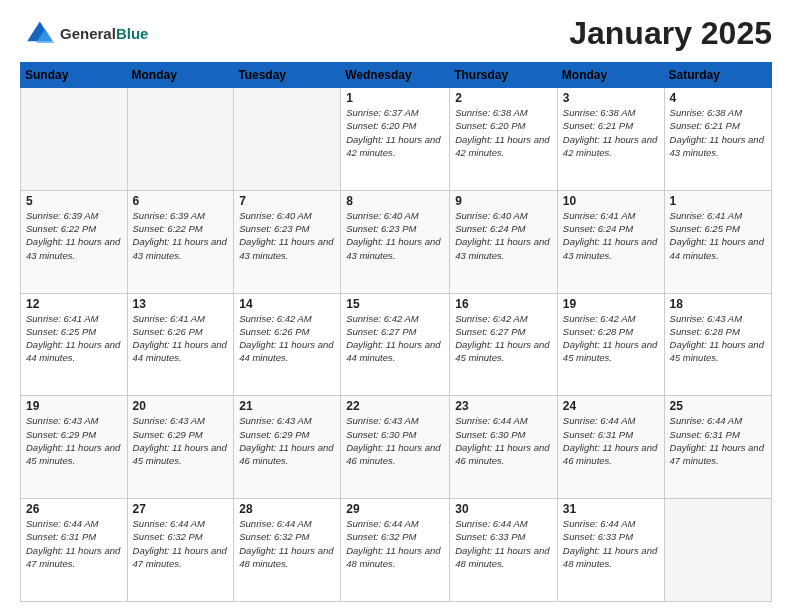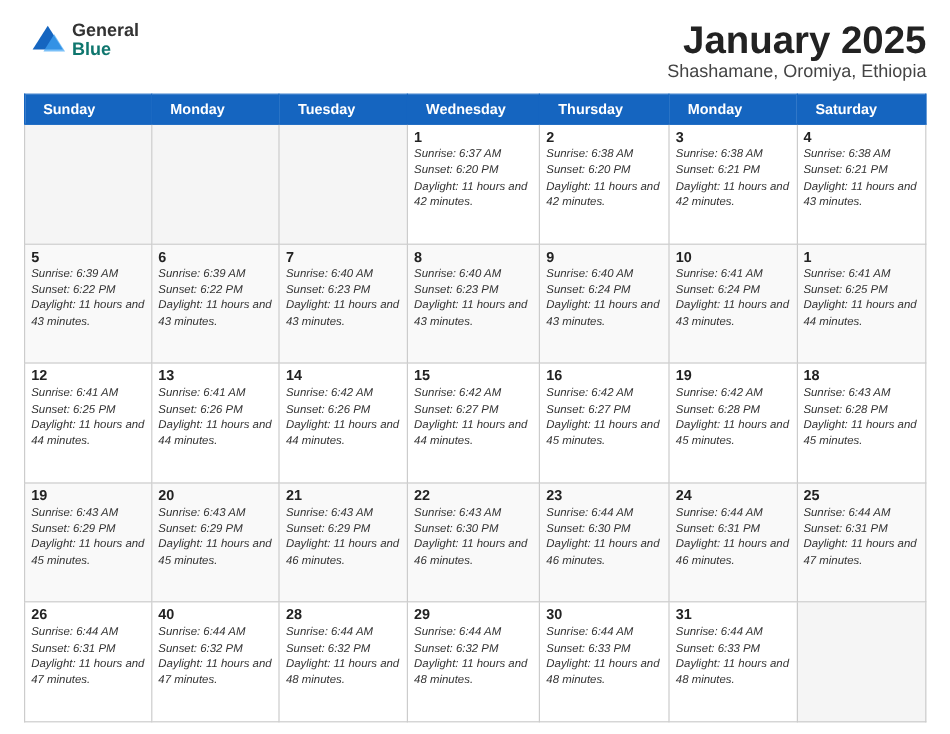--- a/index.html
+++ b/index.html
@@ -23,63 +23,61 @@
       align-items: flex-start;
       margin-bottom: 10px;
     }
     .logo {
       display: flex;
       align-items: center;
       gap: 4px;
     }
     .logo-text {
       display: flex;
-      flex-direction: column;
       line-height: 1.1;
     }
     .logo-general {
       font-size: 15px;
       font-weight: bold;
       color: #333;
     }
     .logo-blue {
       font-size: 15px;
       font-weight: bold;
       color: #0f766e;
     }
     .logo-icon {
       width: 36px;
       height: 36px;
     }
     .title-block {
-      text-align: right;
       margin-left: 24px;
     }
     .calendar-title {
       font-size: 32px;
       font-weight: bold;
       color: #222;
       line-height: 1.1;
     }
     .calendar-subtitle {
       font-size: 15px;
       color: #444;
     }
     .calendar-table {
       width: 100%;
       border-collapse: collapse;
       flex: 1;
     }
     .calendar-table th {
       background-color: #1565c0;
-      color: #ffffff;
+      color: #000000;
       font-size: 12px;
       font-weight: bold;
       text-align: left;
-      padding: 5px 15px;
+      padding: 5px 4px;
       border: 1px solid #1565c0;
     }
     .calendar-table td {
       border: 1px solid #ccc;
       vertical-align: top;
       padding: 3px 5px;
       font-size: 10px;
       color: #333;
       width: 113px;
       background: #fff;
@@ -117,21 +115,20 @@
         <polygon points="22,6 36,28 8,28" fill="#1565c0"></polygon>
         <polygon points="28,14 38,30 18,30" fill="#42a5f5" opacity="0.7"></polygon>
       </svg>
       <div class="logo-text">
         <span class="logo-general">General</span>
         <span class="logo-blue">Blue</span>
       </div>
     </div>
     <div class="title-block">
       <div class="calendar-title">January 2025</div>
-      <div class="calendar-subtitle">Shashamane, Oromiya, Ethiopia</div>
     </div>
   </div>
 
   <table class="calendar-table">
     <thead>
       <tr>
         <th>Sunday</th>
         <th>Monday</th>
         <th>Tuesday</th>
         <th>Wednesday</th>
@@ -172,21 +169,21 @@
           <td><span class="day-num">19</span><span class="day-info">Sunrise: 6:43 AM<br>Sunset: 6:29 PM<br>Daylight: 11 hours and 45 minutes.</span></td>
           <td><span class="day-num">20</span><span class="day-info">Sunrise: 6:43 AM<br>Sunset: 6:29 PM<br>Daylight: 11 hours and 45 minutes.</span></td>
           <td><span class="day-num">21</span><span class="day-info">Sunrise: 6:43 AM<br>Sunset: 6:29 PM<br>Daylight: 11 hours and 46 minutes.</span></td>
           <td><span class="day-num">22</span><span class="day-info">Sunrise: 6:43 AM<br>Sunset: 6:30 PM<br>Daylight: 11 hours and 46 minutes.</span></td>
           <td><span class="day-num">23</span><span class="day-info">Sunrise: 6:44 AM<br>Sunset: 6:30 PM<br>Daylight: 11 hours and 46 minutes.</span></td>
           <td><span class="day-num">24</span><span class="day-info">Sunrise: 6:44 AM<br>Sunset: 6:31 PM<br>Daylight: 11 hours and 46 minutes.</span></td>
           <td><span class="day-num">25</span><span class="day-info">Sunrise: 6:44 AM<br>Sunset: 6:31 PM<br>Daylight: 11 hours and 47 minutes.</span></td>
         </tr>
         <tr>
           <td><span class="day-num">26</span><span class="day-info">Sunrise: 6:44 AM<br>Sunset: 6:31 PM<br>Daylight: 11 hours and 47 minutes.</span></td>
-          <td><span class="day-num">40</span><span class="day-info">Sunrise: 6:44 AM<br>Sunset: 6:32 PM<br>Daylight: 11 hours and 47 minutes.</span></td>
+          <td><span class="day-num">27</span><span class="day-info">Sunrise: 6:44 AM<br>Sunset: 6:32 PM<br>Daylight: 11 hours and 47 minutes.</span></td>
           <td><span class="day-num">28</span><span class="day-info">Sunrise: 6:44 AM<br>Sunset: 6:32 PM<br>Daylight: 11 hours and 48 minutes.</span></td>
           <td><span class="day-num">29</span><span class="day-info">Sunrise: 6:44 AM<br>Sunset: 6:32 PM<br>Daylight: 11 hours and 48 minutes.</span></td>
           <td><span class="day-num">30</span><span class="day-info">Sunrise: 6:44 AM<br>Sunset: 6:33 PM<br>Daylight: 11 hours and 48 minutes.</span></td>
           <td><span class="day-num">31</span><span class="day-info">Sunrise: 6:44 AM<br>Sunset: 6:33 PM<br>Daylight: 11 hours and 48 minutes.</span></td>
           <td class="empty"></td>
         </tr>
       </tbody>
   </table>
 </div>
 

